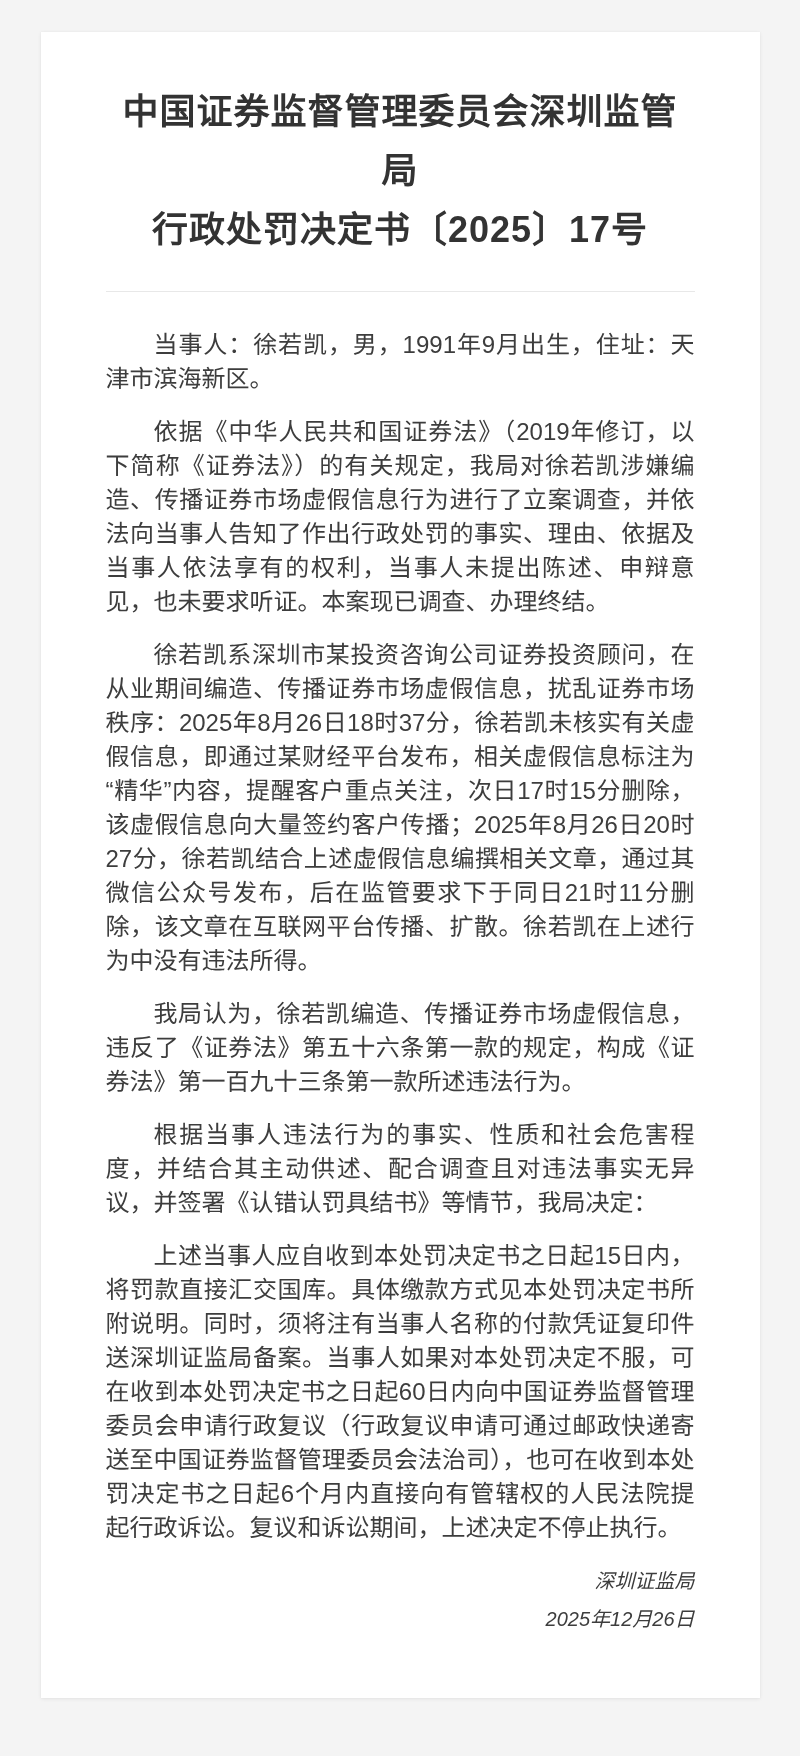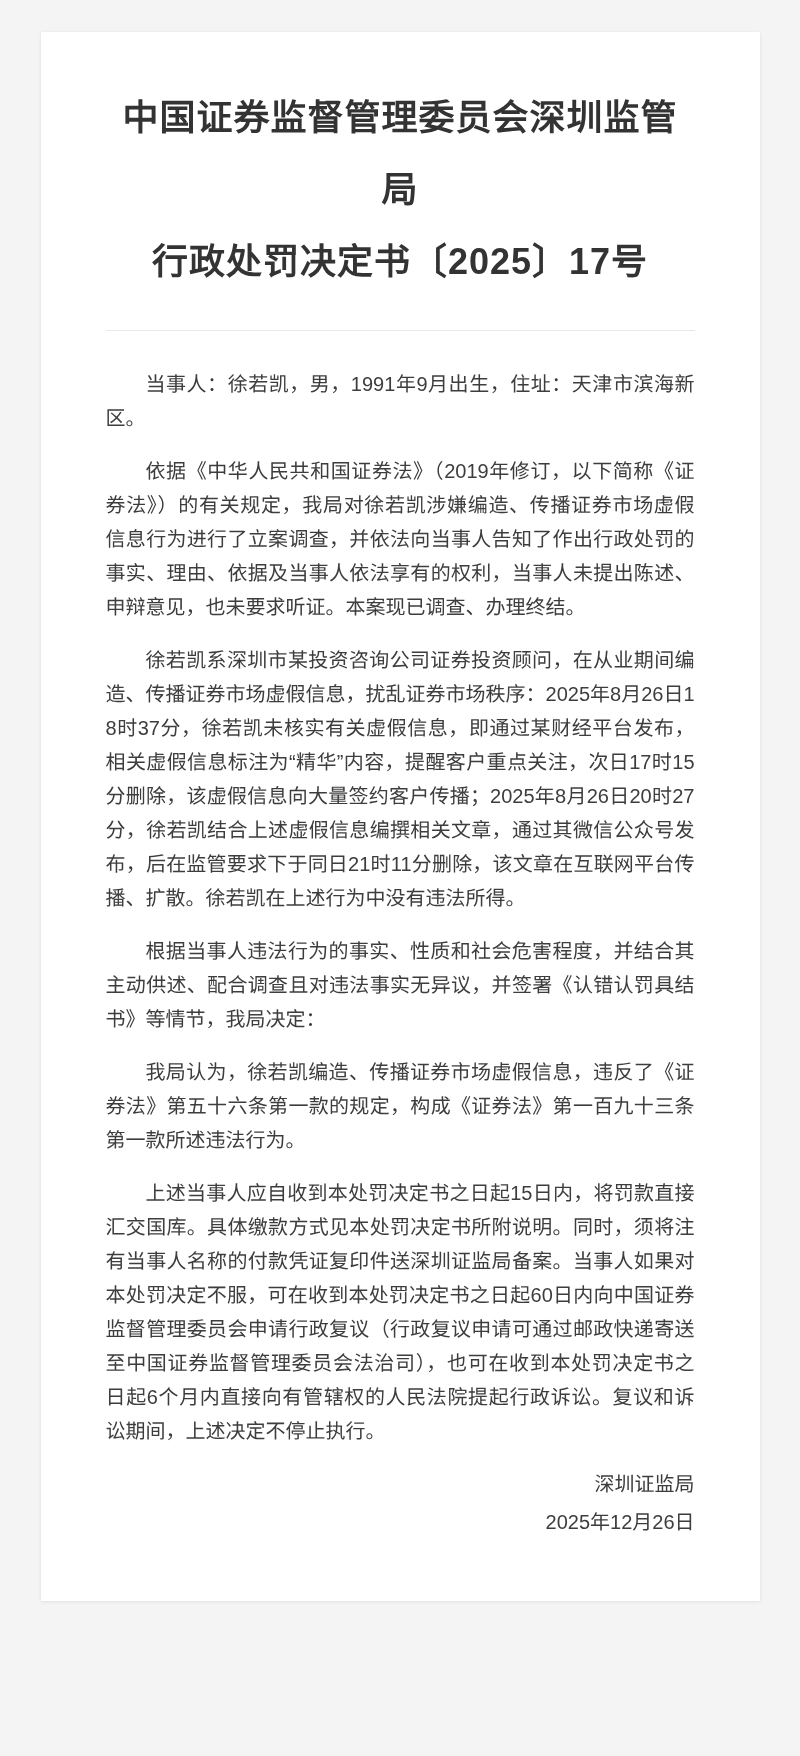--- a/index.html
+++ b/index.html
@@ -20,47 +20,48 @@
     margin: 0 auto;
     position: relative;
     top: 32px;
     background: #ffffff;
     box-shadow: 0 1px 4px rgba(0,0,0,0.07), 0 0 1px rgba(0,0,0,0.05);
     padding: 50px 65px 62px 65px;
   }
   h1.doc-title {
     margin: 0;
     font-size: 36px;
-    line-height: 72px;
+    line-height: 59px;
     font-weight: bold;
     text-align: center;
     color: #333333;
     letter-spacing: 1px;
   }
   .title-line { display: block; }
   hr.divider {
     border: none;
     border-top: 1px solid #e8e8e8;
     margin: 32px 0 0 0;
     height: 0;
   }
   .doc-body {
     margin-top: 36px;
   }
   p.para {
     margin: 16px 0 19px 0;
-    font-size: 20px;
+    font-size: 24px;
     line-height: 34px;
     color: #3d3d3d;
     text-align: justify;
     text-indent: 2em;
     word-break: break-all;
   }
   .signature-block {
     margin-top: 12px;
+    font-style: italic;
   }
   .signature, .sign-date {
     font-size: 20px;
     line-height: 34px;
     color: #3d3d3d;
     text-align: right;
   }
   .sign-date {
     margin-top: 4px;
   }
@@ -75,22 +76,22 @@
       <span class="title-line">中国证券监督管理委员会深圳监管局</span>
       <span class="title-line">行政处罚决定书〔2025〕17号</span>
     </h1>
 
     <hr class="divider">
 
     <div class="doc-body">
       <p class="para">当事人：徐若凯，男，1991年9月出生，住址：天津市滨海新区。</p>
       <p class="para">依据《中华人民共和国证券法》（2019年修订，以下简称《证券法》）的有关规定，我局对徐若凯涉嫌编造、传播证券市场虚假信息行为进行了立案调查，并依法向当事人告知了作出行政处罚的事实、理由、依据及当事人依法享有的权利，当事人未提出陈述、申辩意见，也未要求听证。本案现已调查、办理终结。</p>
       <p class="para">徐若凯系深圳市某投资咨询公司证券投资顾问，在从业期间编造、传播证券市场虚假信息，扰乱证券市场秩序：2025年8月26日18时37分，徐若凯未核实有关虚假信息，即通过某财经平台发布，相关虚假信息标注为“精华”内容，提醒客户重点关注，次日17时15分删除，该虚假信息向大量签约客户传播；2025年8月26日20时27分，徐若凯结合上述虚假信息编撰相关文章，通过其微信公众号发布，后在监管要求下于同日21时11分删除，该文章在互联网平台传播、扩散。徐若凯在上述行为中没有违法所得。</p>
+      <p class="para">我局认为，徐若凯编造、传播证券市场虚假信息，违反了《证券法》第五十六条第一款的规定，构成《证券法》第一百九十三条第一款所述违法行为。</p>
       <p class="para">根据当事人违法行为的事实、性质和社会危害程度，并结合其主动供述、配合调查且对违法事实无异议，并签署《认错认罚具结书》等情节，我局决定：</p>
-      <p class="para">我局认为，徐若凯编造、传播证券市场虚假信息，违反了《证券法》第五十六条第一款的规定，构成《证券法》第一百九十三条第一款所述违法行为。</p>
       <p class="para">上述当事人应自收到本处罚决定书之日起15日内，将罚款直接汇交国库。具体缴款方式见本处罚决定书所附说明。同时，须将注有当事人名称的付款凭证复印件送深圳证监局备案。当事人如果对本处罚决定不服，可在收到本处罚决定书之日起60日内向中国证券监督管理委员会申请行政复议（行政复议申请可通过邮政快递寄送至中国证券监督管理委员会法治司），也可在收到本处罚决定书之日起6个月内直接向有管辖权的人民法院提起行政诉讼。复议和诉讼期间，上述决定不停止执行。</p>
     </div>
 
     <div class="signature-block">
       <div class="signature">深圳证监局</div>
       <div class="sign-date">2025年12月26日</div>
     </div>
 
   </div>
 </div>

